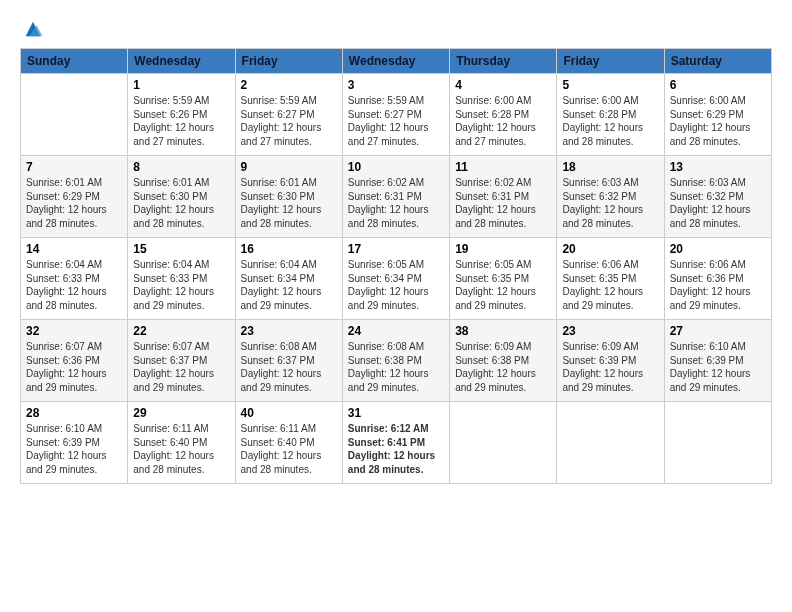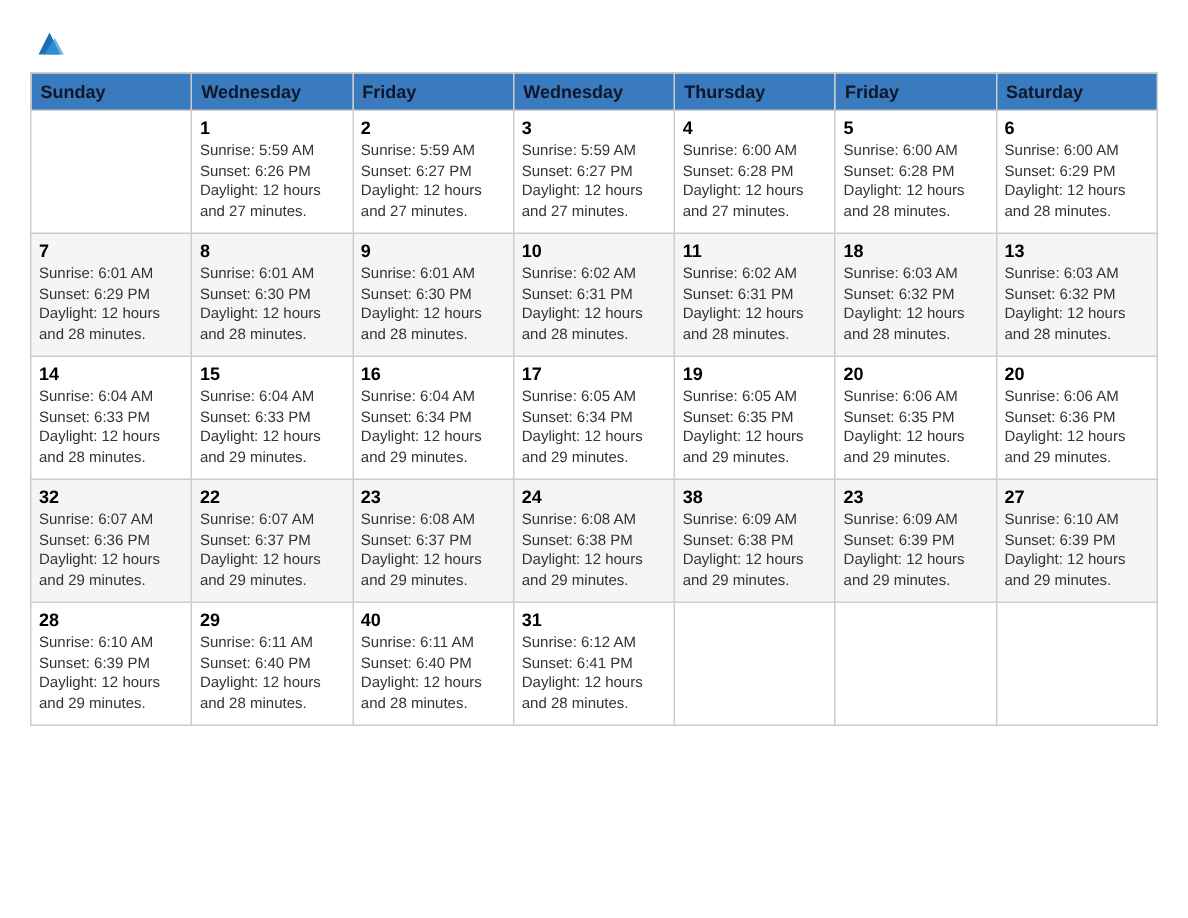--- a/index.html
+++ b/index.html
@@ -341,21 +341,21 @@
           </td>
           <td>
             <span class="day-num">40</span>
             <div class="day-info" style="white-space: pre-line;">Sunrise: 6:11 AM
 Sunset: 6:40 PM
 Daylight: 12 hours
 and 28 minutes.</div>
           </td>
           <td>
             <span class="day-num">31</span>
-            <div class="day-info" style="white-space: pre-line;">Sunrise: 6:12 AM
+            <div class="day-info" style="white-space: pre-line; font-weight: bold;">Sunrise: 6:12 AM
 Sunset: 6:41 PM
 Daylight: 12 hours
 and 28 minutes.</div>
           </td>
           <td class="empty-cell"></td>
           <td class="empty-cell"></td>
           <td class="empty-cell"></td>
         </tr>
       </tbody>
   </table>

